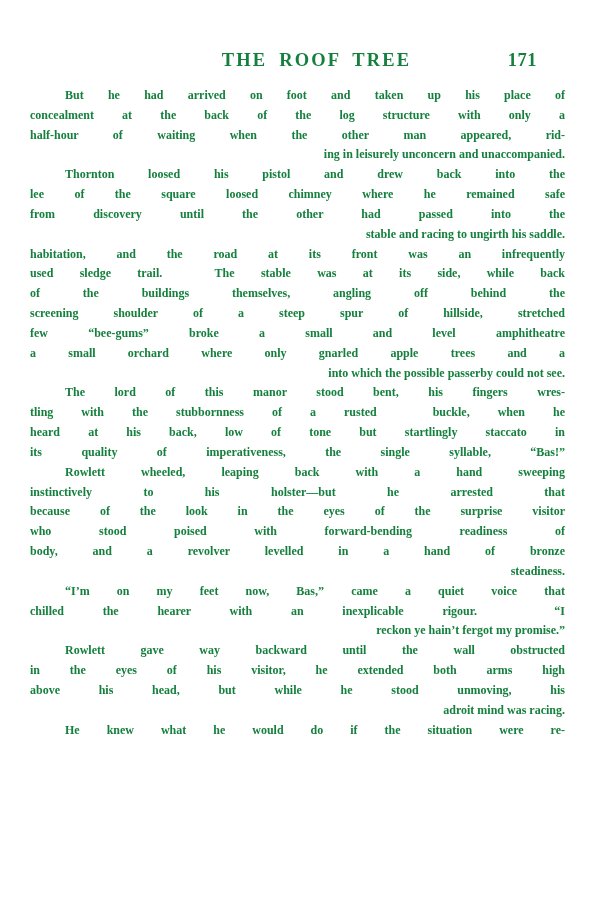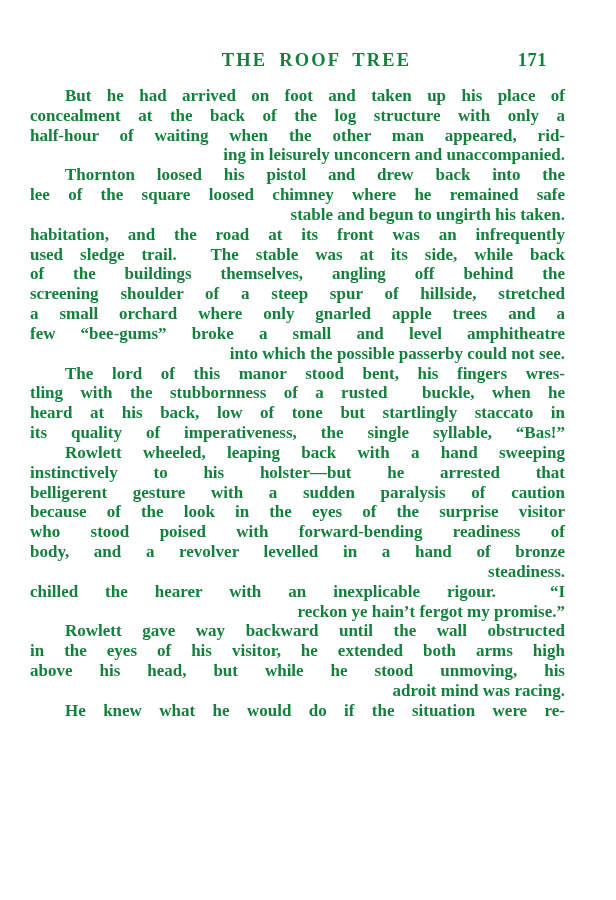--- a/index.html
+++ b/index.html
@@ -24,30 +24,30 @@
   .running-title {
     display: block;
     text-align: center;
     text-indent: 38px;
     letter-spacing: 2.2px;
     word-spacing: 5px;
   }
   .page-number {
     position: absolute;
     top: 0;
-    right: 18px;
+    right: 28px;
     letter-spacing: 0.5px;
     text-align: center;
   }
   .page-body {
     position: absolute;
     top: 86px;
     left: 30px;
     width: 535px;
-    font-size: 17px;
+    font-size: 12px;
   }
   .line {
     line-height: 19.83px;
     text-align: right;
   }
   .line.j {
     text-align: justify;
     text-align-last: justify;
   }
   .line.indent {
@@ -65,47 +65,48 @@
   <div class="page-body">
       <div>
         <div class="line indent j">But he had arrived on foot and taken up his place of</div>
         <div class="line j">concealment at the back of the log structure with only a</div>
         <div class="line j">half-hour of waiting when the other man appeared, rid-</div>
         <div class="line">ing in leisurely unconcern and unaccompanied.</div>
       </div>
       <div>
         <div class="line indent j">Thornton loosed his pistol and drew back into the</div>
         <div class="line j">lee of the square loosed chimney where he remained safe</div>
-        <div class="line">stable and begun to ungirth his taken.</div>
+        <div class="line j">from discovery until the other had passed into the</div>
+        <div class="line">stable and racing to ungirth his saddle.</div>
       </div>
       <div>
         <div class="line j">habitation, and the road at its front was an infrequently</div>
         <div class="line j">used sledge trail.&nbsp; The stable was at its side, while back</div>
         <div class="line j">of the buildings themselves, angling off behind the</div>
         <div class="line j">screening shoulder of a steep spur of hillside, stretched</div>
+        <div class="line j">few “bee-gums” broke a small and level amphitheatre</div>
         <div class="line j">a small orchard where only gnarled apple trees and a</div>
-        <div class="line j">few “bee-gums” broke a small and level amphitheatre</div>
         <div class="line">into which the possible passerby could not see.</div>
       </div>
       <div>
         <div class="line indent j">The lord of this manor stood bent, his fingers wres-</div>
         <div class="line j">tling with the stubbornness of a rusted&nbsp; buckle, when he</div>
         <div class="line j">heard at his back, low of tone but startlingly staccato in</div>
         <div class="line j">its quality of imperativeness, the single syllable, “Bas!”</div>
       </div>
       <div>
         <div class="line indent j">Rowlett wheeled, leaping back with a hand sweeping</div>
         <div class="line j">instinctively to his holster—but he arrested that</div>
-        <div class="line j">belligerent gesture with a sudden paralysis of caution</div>
         <div class="line j">because of the look in the eyes of the surprise visitor</div>
         <div class="line j">who stood poised with forward-bending readiness of</div>
         <div class="line j">body, and a revolver levelled in a hand of bronze</div>
         <div class="line">steadiness.</div>
       </div>
       <div>
+        <div class="line indent j">“I’m on my feet now, Bas,” came a quiet voice that</div>
         <div class="line j">chilled the hearer with an inexplicable rigour.&nbsp; “I</div>
         <div class="line">reckon ye hain’t fergot my promise.”</div>
       </div>
       <div>
         <div class="line indent j">Rowlett gave way backward until the wall obstructed</div>
         <div class="line j">in the eyes of his visitor, he extended both arms high</div>
         <div class="line j">above his head, but while he stood unmoving, his</div>
         <div class="line">adroit mind was racing.</div>
       </div>
       <div>

